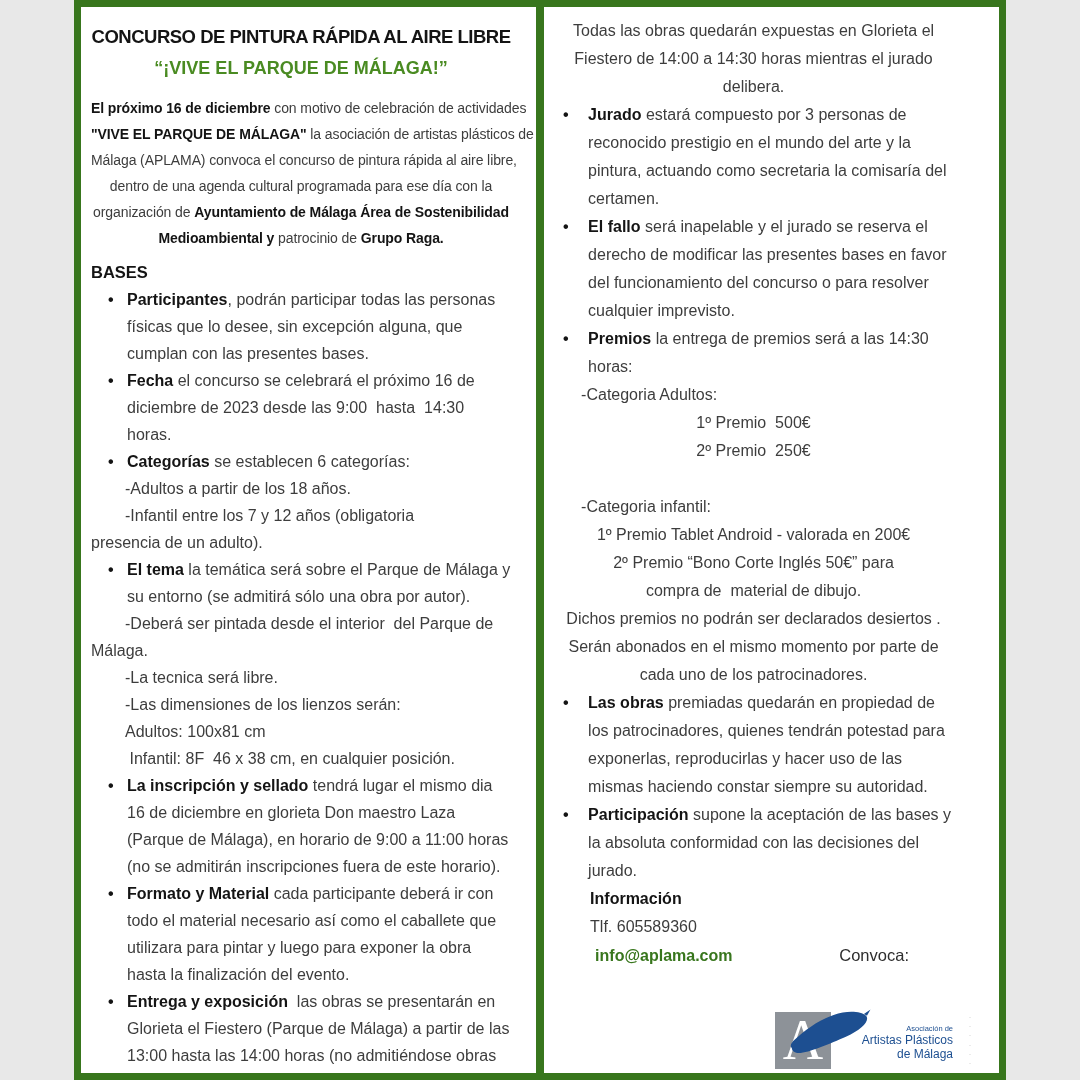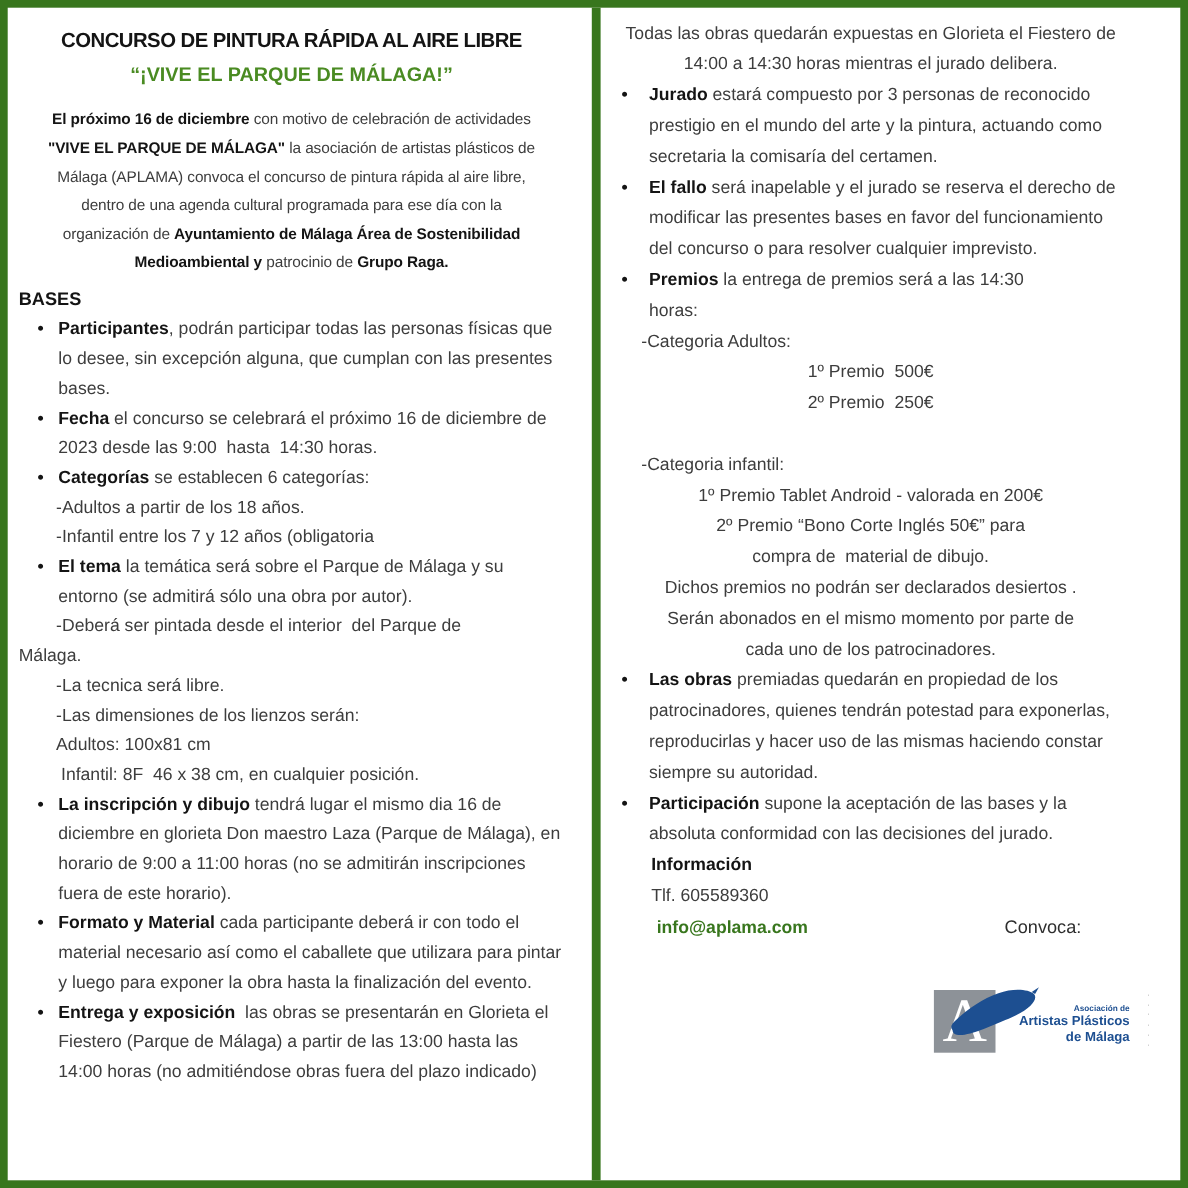--- a/index.html
+++ b/index.html
@@ -1,17 +1,17 @@
 <!DOCTYPE html>
 <html style="--green: #38761d; --title-green: #4a8b22; --email-green: #38761d; --body: #3d3d3d; --logo-gray: #8d9298; --logo-blue: #1d4f91;"><head>
 <meta charset="utf-8">
 <style>
   html,body{margin:0;padding:0;background:#e8e8e8;}
   .page{
-    width:1080px;height:1080px;background:#ffffff;
+    width:932px;height:1080px;background:#ffffff;
     border:7px solid var(--green,#38761d);
     box-sizing:border-box;display:flex;
     font-family:"Liberation Sans",sans-serif;color:var(--body,#3d3d3d);
     margin:0 auto;
   }
   .col{box-sizing:border-box;overflow:hidden;}
   .col.left{width:531px;padding:10px 25px 8px 10px;}
   .col.right{width:535px;border-left:8px solid var(--green,#38761d);padding:10px 46px 8px 10px;}
 
   .title{font-weight:bold;color:#141414;text-align:center;font-size:18.5px;
@@ -47,21 +47,21 @@
   .convoca{margin-left:auto;margin-right:44px;font-size:16.5px;color:#2e2e2e;}
 
   .logo-row{display:flex;justify-content:flex-end;margin-top:38px;margin-right:-18px;}
   .logo{position:relative;width:196px;height:64px;}
   .logo-square{position:absolute;left:0;top:4px;width:56px;height:57px;
         background:var(--logo-gray,#8d9298);display:flex;align-items:center;justify-content:center;}
   .logo-a{font-family:"Liberation Serif",serif;color:#ffffff;font-size:56px;line-height:57px;}
   .brush{position:absolute;left:10px;top:0px;width:88px;height:50px;
         transform:rotate(-4deg);fill:var(--logo-blue,#1d4f91);}
   .logo-text{position:absolute;right:18px;top:16px;text-align:right;
-        color:var(--logo-blue,#1d4f91);font-weight:bold;line-height:1.2;}
+        color:var(--logo-blue,#1d4f91);font-weight:normal;line-height:1.2;}
   .lt1{font-size:7.5px;}
   .lt2{font-size:12px;}
   .lt3{font-size:12px;}
   .logo-marks{position:absolute;right:0;top:6px;height:52px;display:flex;flex-direction:column;
         justify-content:space-between;align-items:center;color:#7a7a7a;font-size:6px;line-height:6px;}
 </style>
 </head>
 <body>
 
 <div class="page">
@@ -77,28 +77,29 @@
         <div class="intro-line"><span>organización de </span><span class="b">Ayuntamiento de Málaga Área de Sostenibilidad</span></div>
         <div class="intro-line"><span class="b">Medioambiental y</span><span> patrocinio de </span><span class="b">Grupo Raga.</span></div>
       </div>
     <div class="bases">BASES</div>
     <div id="left-blocks">
         <div class="ln bullet"><span class="b">Participantes</span><span>, podrán participar todas las personas físicas que lo desee, sin excepción alguna, que cumplan con las presentes bases.</span></div>
         <div class="ln bullet"><span class="b">Fecha</span><span> el concurso se celebrará el próximo 16 de diciembre de 2023 desde las 9:00  hasta  14:30 horas.</span></div>
         <div class="ln bullet"><span class="b">Categorías</span><span> se establecen 6 categorías:</span></div>
         <div class="ln sub">-Adultos a partir de los 18 años.</div>
         <div class="ln sub">-Infantil entre los 7 y 12 años (obligatoria</div>
+        <div class="ln flush">presencia de un adulto).</div>
         <div class="ln bullet"><span class="b">El tema</span><span> la temática será sobre el Parque de Málaga y su entorno (se admitirá sólo una obra por autor).</span></div>
         <div class="ln sub">-Deberá ser pintada desde el interior  del Parque de</div>
         <div class="ln flush">Málaga.</div>
         <div class="ln sub">-La tecnica será libre.</div>
         <div class="ln sub">-Las dimensiones de los lienzos serán:</div>
         <div class="ln sub">Adultos: 100x81 cm</div>
         <div class="ln sub"> Infantil: 8F  46 x 38 cm, en cualquier posición.</div>
-        <div class="ln bullet"><span class="b">La inscripción y dibujo</span><span> tendrá lugar el mismo dia 16 de diciembre en glorieta Don maestro Laza (Parque de Málaga), en horario de 9:00 a 11:00 horas (no se admitirán inscripciones fuera de este horario).</span></div>
+        <div class="ln bullet"><span class="b">La inscripción y sellado</span><span> tendrá lugar el mismo dia 16 de diciembre en glorieta Don maestro Laza (Parque de Málaga), en horario de 9:00 a 11:00 horas (no se admitirán inscripciones fuera de este horario).</span></div>
         <div class="ln bullet"><span class="b">Formato y Material</span><span> cada participante deberá ir con todo el material necesario así como el caballete que utilizara para pintar y luego para exponer la obra hasta la finalización del evento.</span></div>
         <div class="ln bullet"><span class="b">Entrega y exposición</span><span>  las obras se presentarán en Glorieta el Fiestero (Parque de Málaga) a partir de las 13:00 hasta las 14:00 horas (no admitiéndose obras fuera del plazo indicado)</span></div>
       </div>
   </div>
 
   <div class="col right">
     <div id="right-blocks">
         <div class="ln center">Todas las obras quedarán expuestas en Glorieta el Fiestero de 14:00 a 14:30 horas mientras el jurado delibera.</div>
         <div class="ln bullet"><span class="b">Jurado</span><span> estará compuesto por 3 personas de reconocido prestigio en el mundo del arte y la pintura, actuando como secretaria la comisaría del certamen.</span></div>
         <div class="ln bullet"><span class="b">El fallo</span><span> será inapelable y el jurado se reserva el derecho de modificar las presentes bases en favor del funcionamiento del concurso o para resolver cualquier imprevisto.</span></div>

